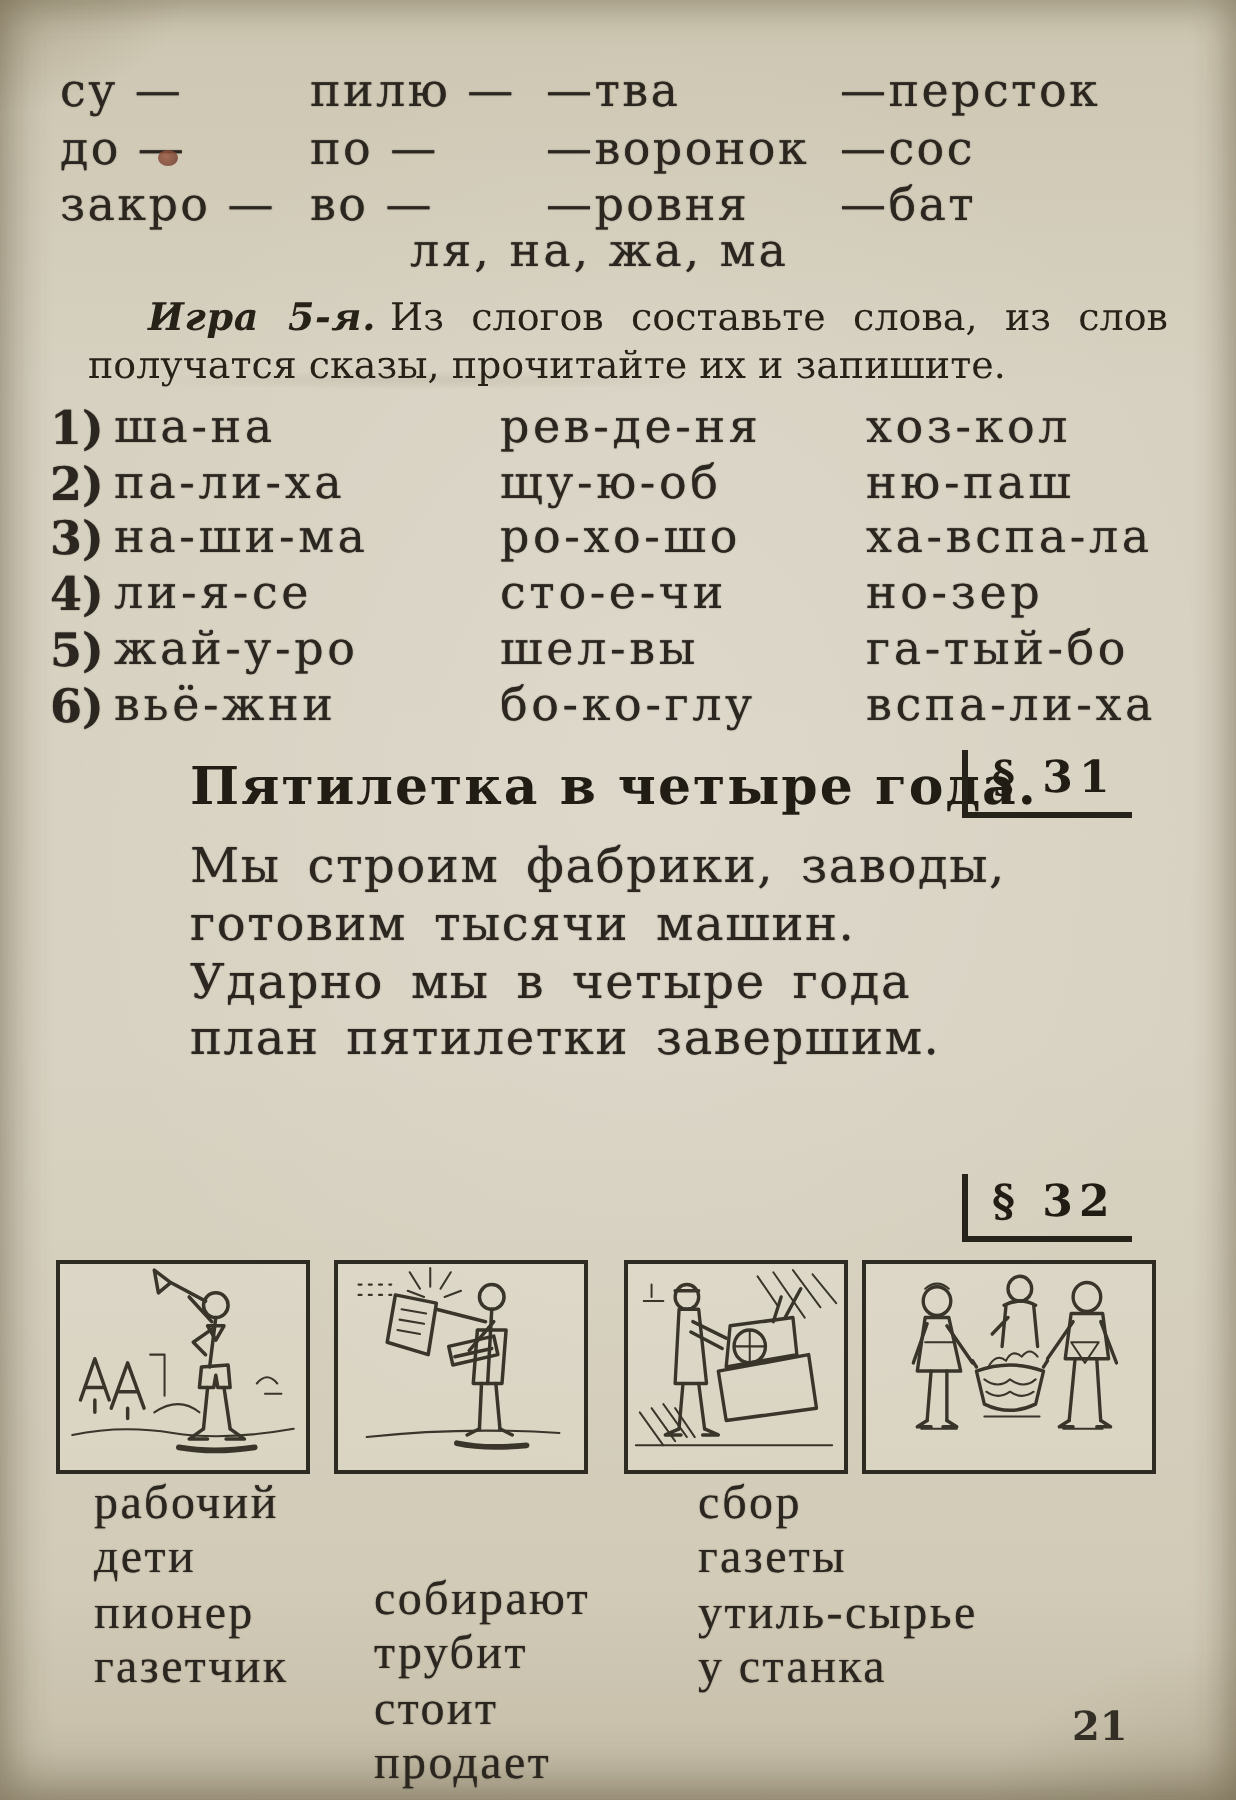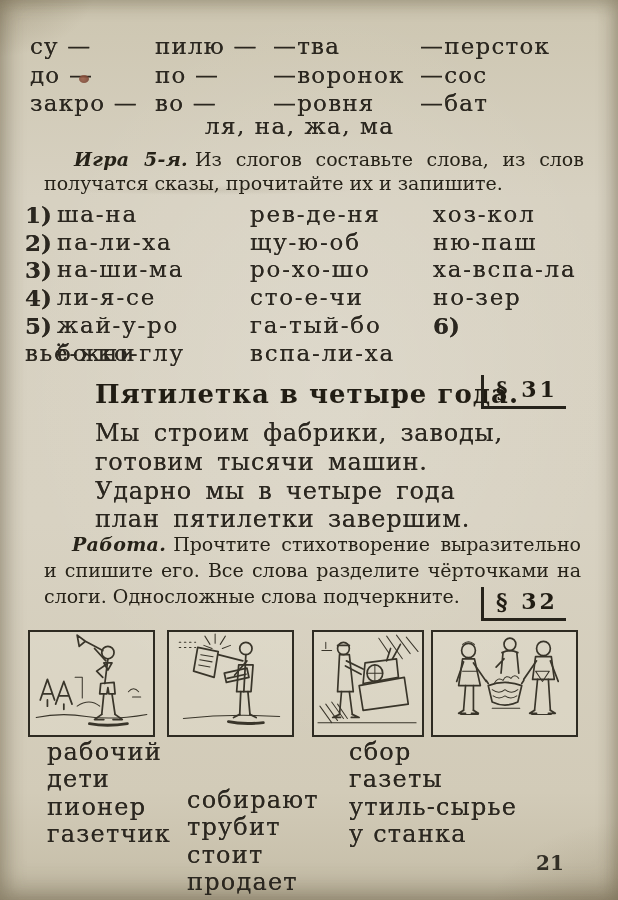--- a/index.html
+++ b/index.html
@@ -48,21 +48,21 @@
   .pic{top:630px;height:107px;border:2.5px solid #2e2b22;box-sizing:border-box;
        background:rgba(238,233,219,.28);}
   #pic1{left:28px;width:127px;} #pic2{left:167px;width:127px;}
   #pic3{left:312px;width:112px;} #pic4{left:431px;width:147px;}
   .pic svg{width:100%;height:100%;display:block;}
   .sk{stroke:#39352a;fill:none;stroke-width:1.7;stroke-linecap:round;stroke-linejoin:round;}
   .skt{stroke-width:1;}
   .skb{stroke-width:2.8;}
   
   .wcol{top:739px;font-size:24px;line-height:27.4px;font-weight:500;letter-spacing:1.2px;
-       white-space:nowrap;text-shadow:0 0 .6px rgba(40,35,25,.8);}
+       white-space:nowrap;text-shadow:0 0 .6px rgba(40,35,25,.8);font-family:Liberation Serif, serif;}
   #w1{left:47px;} #w2{left:187px;margin-top:48px;} #w3{left:349px;}
   .pnum{left:536px;top:851px;font-size:20px;font-weight:600;color:#332f26;}
   .inkdot{left:79px;top:75px;width:10px;height:8px;border-radius:50%;
        background:radial-gradient(circle at 40% 40%, #9a5b45, #6c3a2a);opacity:.85;}
   .smudge1{left:60px;top:185px;width:300px;height:10px;
        background:radial-gradient(50% 50% at 50% 50%, rgba(90,78,52,.10), rgba(0,0,0,0));}
 </style>
 </head>
 <body>
 
@@ -102,40 +102,38 @@
     <span class="num">3)</span>
     <span>на-ши-ма</span>
     <span>ро-хо-шо</span>
     <span>ха-вспа-ла</span>
     <span class="num">4)</span>
     <span>ли-я-се</span>
     <span>сто-е-чи</span>
     <span>но-зер</span>
     <span class="num">5)</span>
     <span>жай-у-ро</span>
+    <span>шел-вы</span>
     <span>га-тый-бо</span>
     <span class="num">6)</span>
     <span>вьё-жни</span>
     <span>бо-ко-глу</span>
     <span>вспа-ли-ха</span>
   </div>
 
   <div class="abs h31">Пятилетка в четыре года.</div>
   <div class="abs smark smark31">§ 31</div>
 
   <div class="abs poem">
     <div>Мы строим фабрики, заводы,</div>
     <div>готовим тысячи машин.</div>
     <div>Ударно мы в четыре года</div>
     <div>план пятилетки завершим.</div>
   </div>
 
-  <div class="abs para work-p">
-    <span class="lbl">Работа.</span><span>Прочтите стихотворение выразительно и спишите его. Все слова разделите чёрточками на слоги. Односложные слова подчеркните.</span>
-  </div>
 
   <div class="abs smark smark32">§ 32</div>
 
   <div id="pic1" class="abs pic" title="пионер трубит в горн">
     <svg viewBox="0 0 120 100" preserveAspectRatio="none">
       <path class="sk skt" d="M6 83 Q30 78 55 82 T114 80"></path>
       <path class="sk" d="M10 66 L17 46 L24 66 M13 60 h8 M17 66 v6"></path>
       <path class="sk" d="M25 70 L33 48 L41 70 M29 62 h9 M33 70 v5"></path>
       <path class="sk skt" d="M44 44 h7 v20"></path>
       <path class="sk skt" d="M46 72 Q58 64 68 72"></path>

